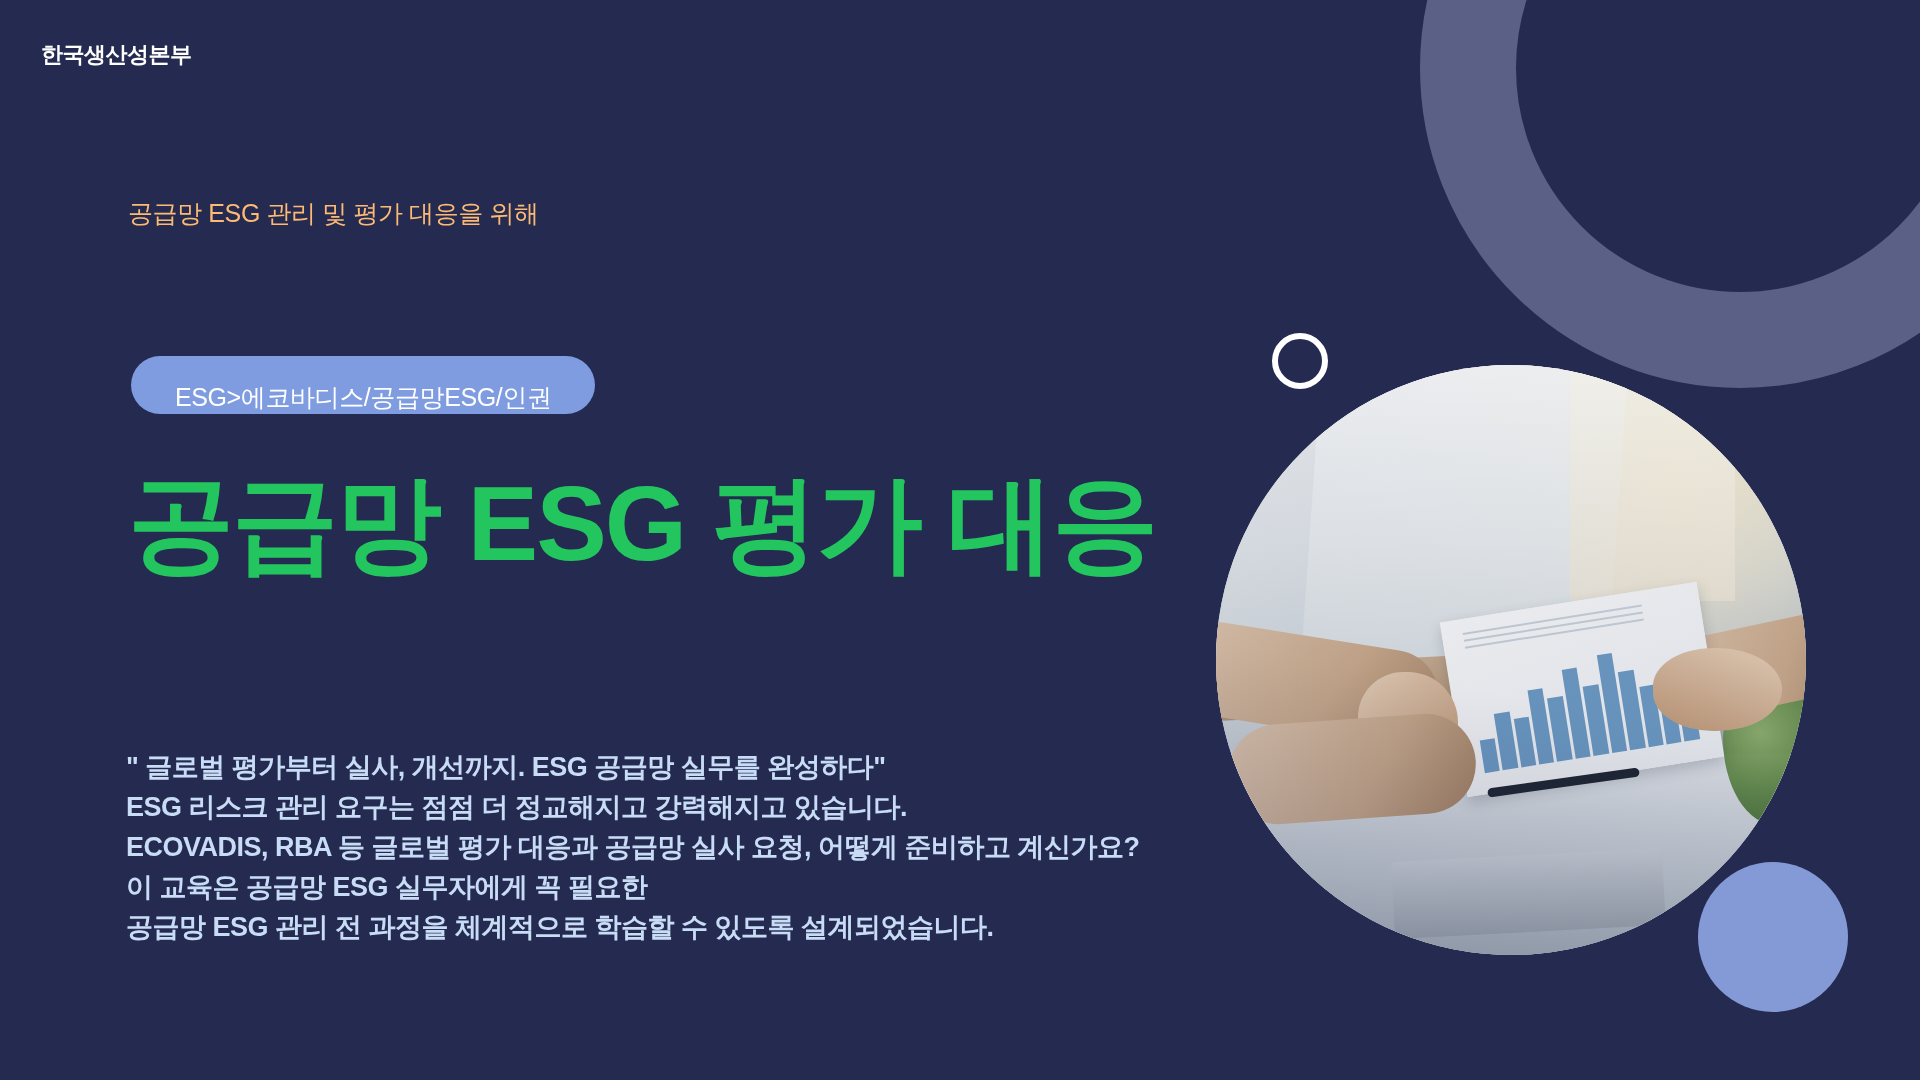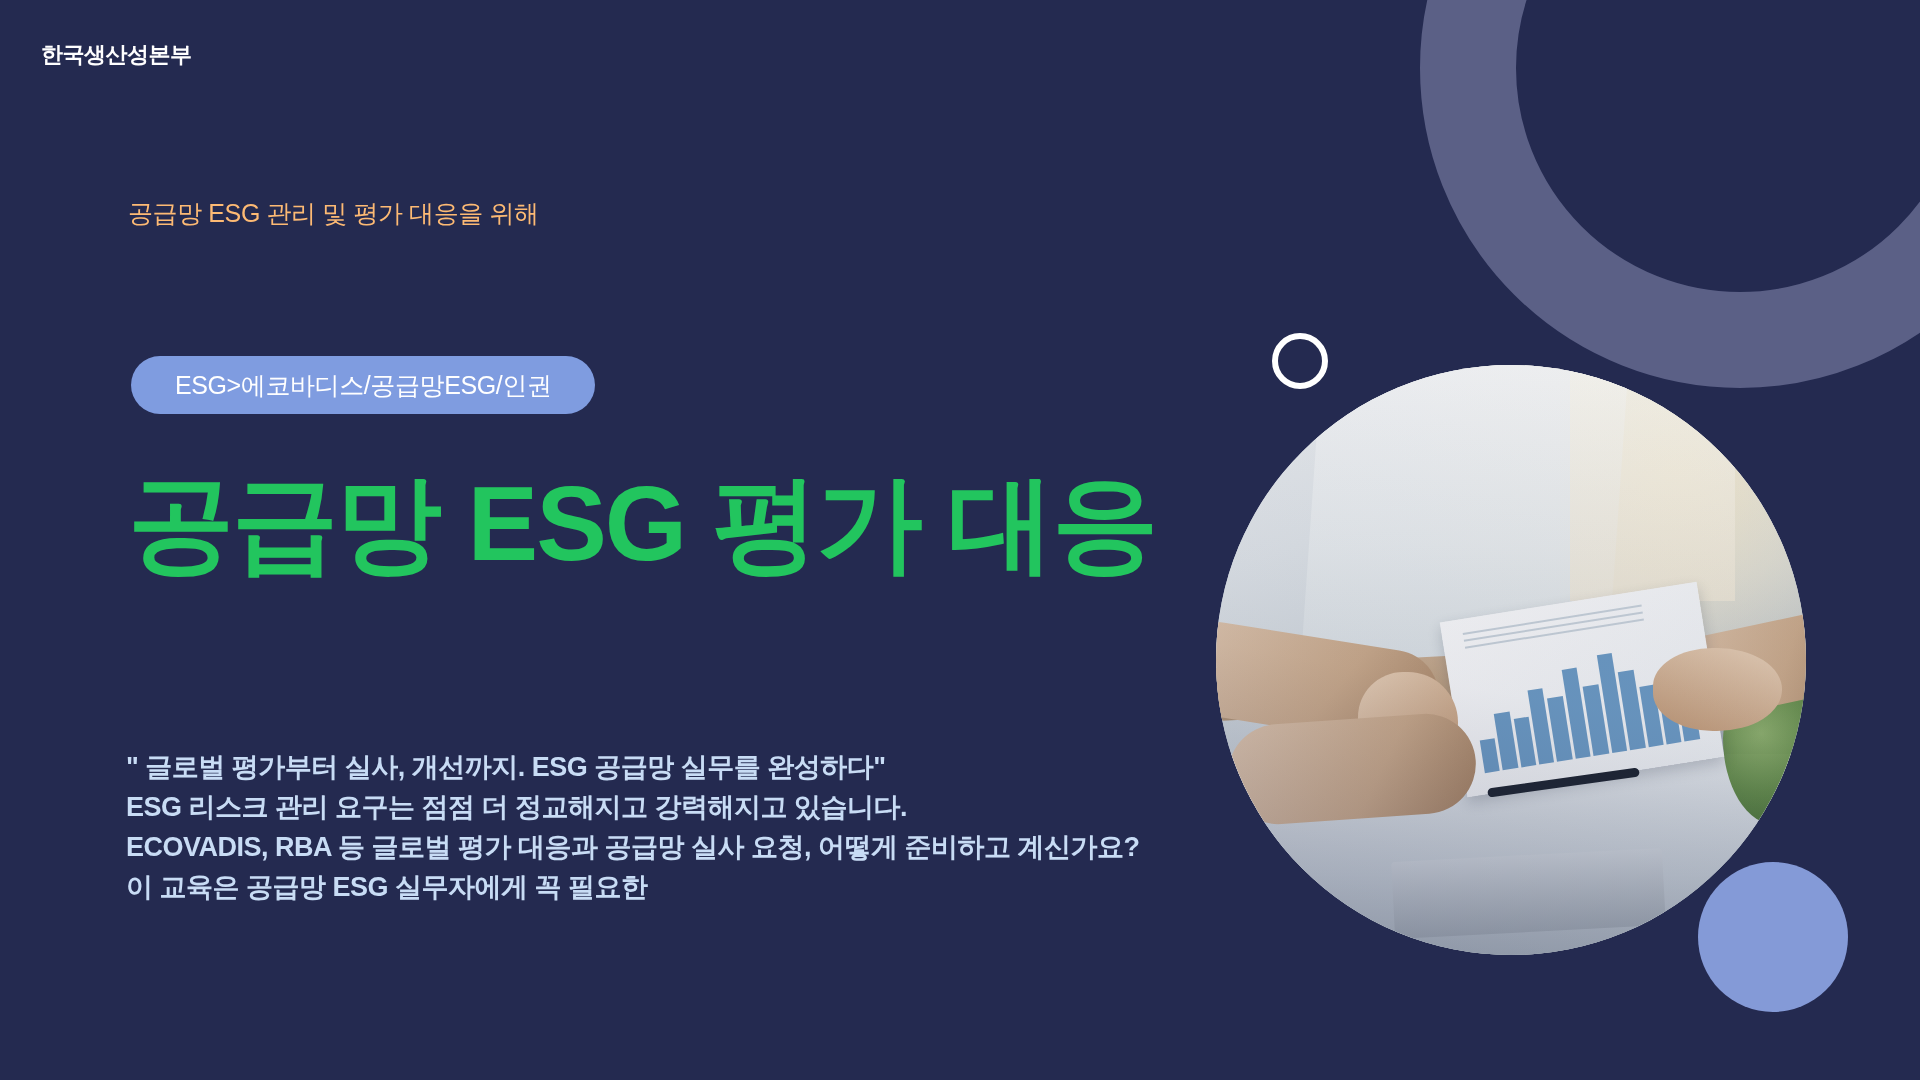--- a/index.html
+++ b/index.html
@@ -162,21 +162,21 @@
     font-size:25px; font-weight:normal;
     line-height:1.40;
     letter-spacing:-.4px;
     white-space:nowrap;
   }
 
   .category-pill {
     position:absolute; left:131px; top:356px;
     height:58px;
     padding:0 44px;
-    display:flex; align-items:center; justify-content:center;
+    display:flex; align-items:flex-end; justify-content:center;
     background:#7f9ce0;
     border-radius:34px;
     color:#ffffff;
     font-size:25px;
     letter-spacing:-.4px;
     white-space:nowrap;
   }
 
   .main-title {
     position:absolute; left:128px; top:468px;
@@ -261,15 +261,16 @@
     <span>ESG&gt;에코바디스/공급망ESG/인권</span>
   </div>
 
   <h1 class="main-title">공급망 ESG 평가 대응</h1>
 
   <div class="body-copy">
     <div>" 글로벌 평가부터 실사, 개선까지. ESG 공급망 실무를 완성하다"</div>
     <div>ESG 리스크 관리 요구는 점점 더 정교해지고 강력해지고 있습니다.</div>
     <div>ECOVADIS, RBA 등 글로벌 평가 대응과 공급망 실사 요청, 어떻게 준비하고 계신가요?</div>
     <div>이 교육은 공급망 ESG 실무자에게 꼭 필요한</div>
+    <div>공급망 ESG 관리 전 과정을 체계적으로 학습할 수 있도록 설계되었습니다.</div>
   </div>
 
 </div>
 
 </body></html>

